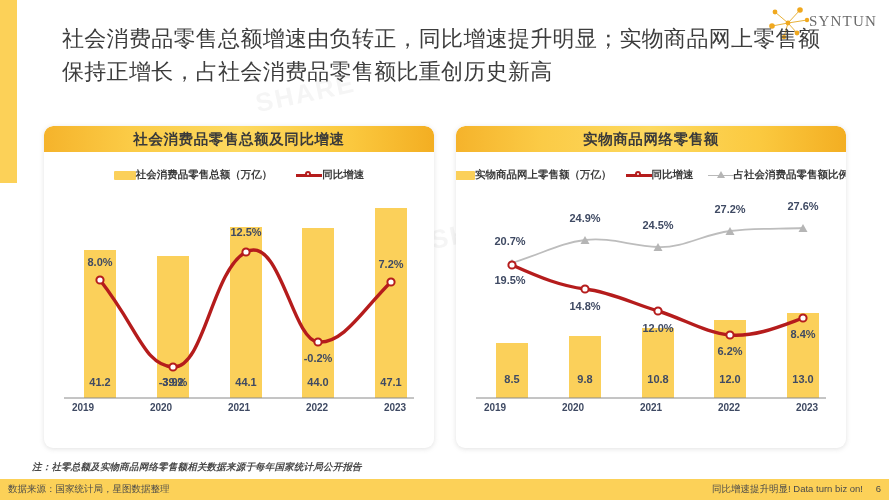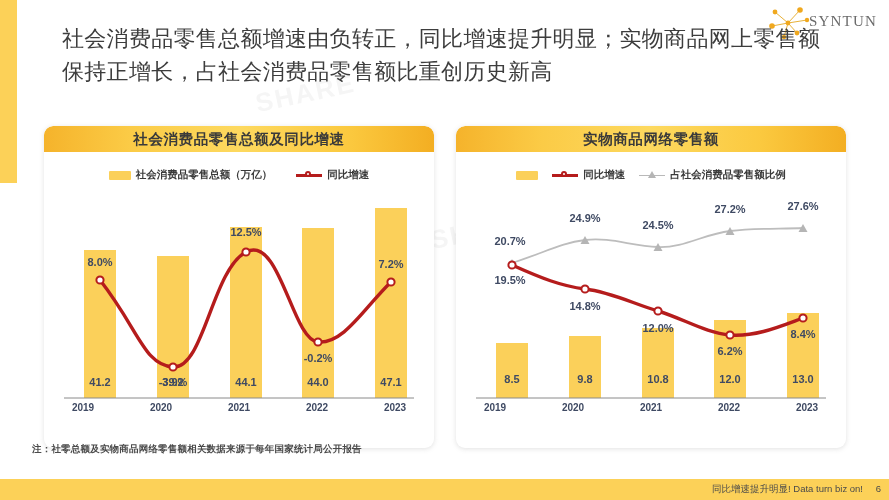--- a/index.html
+++ b/index.html
@@ -50,21 +50,21 @@
     display:flex;align-items:center;justify-content:center;
     border-radius:9px 9px 0 0;
   }
   .card-title{
     font-size:14.5px;font-weight:bold;color:#3a3a3a;letter-spacing:.6px;
   }
   .legend{
     display:flex;align-items:center;justify-content:center;
     gap:6px;height:30px;margin-top:8px;
   }
-  .legend-item{display:flex;align-items:center;gap:5px;}
+  .legend-item{display:flex;align-items:center;}
   .legend-item + .legend-item{margin-left:18px;}
   .lg-swatch{width:22px;height:9px;background:#FBD05A;border-radius:1px;}
   .lg-label{font-size:10.5px;color:#3a3a3a;font-weight:bold;white-space:nowrap;}
   .lg-line{width:26px;height:10px;position:relative;}
   .lg-line .seg{position:absolute;left:0;top:4px;width:26px;height:2.6px;background:#B51C1C;}
   .lg-line .dot{
     position:absolute;left:9px;top:1px;width:6px;height:6px;border-radius:50%;
     background:#fff;border:2px solid #B51C1C;box-sizing:border-box;
   }
   .lg-gline{width:26px;height:10px;position:relative;}
@@ -77,22 +77,22 @@
   .plot{position:relative;width:390px;height:238px;}
   .plot svg{position:absolute;left:0;top:0;}
   .xaxis{
     position:absolute;left:0;right:0;bottom:0;height:26px;
     display:flex;
   }
   .xtick{
     flex:1;text-align:center;font-size:10px;color:#3f4a63;font-weight:bold;
   }
   .footnote{
-    position:absolute;left:32px;top:443px;
-    font-size:9.5px;color:#4a4a4a;font-weight:bold;
+    position:absolute;left:32px;top:461px;
+    font-size:9.5px;color:#4a4a4a;font-style:italic;font-weight:bold;
     letter-spacing:.2px;
   }
   .footer{
     position:absolute;left:0;bottom:0;width:889px;height:21px;
     background:#FCD158;
   }
   .footer-left{
     position:absolute;left:8px;top:4px;font-size:9.5px;color:#4a4a4a;
   }
   .footer-right{
@@ -199,20 +199,21 @@
 </div>
 
 <div class="card" id="card-right">
   <div class="card-header">
     <div class="card-title">实物商品网络零售额</div>
   </div>
 
   <div class="legend">
     <div class="legend-item">
       <span class="lg-swatch"></span>
+      <span class="lg-label">实物商品网上零售额（万亿）</span>
     </div>
     <div class="legend-item" style="margin-left:8px;">
       <span class="lg-line">
         <span class="seg"></span>
           <span class="dot"></span>
       </span>
       <span class="lg-label">同比增速</span>
     </div>
     <div class="legend-item" style="margin-left:8px;">
       <span class="lg-gline">
@@ -282,15 +283,16 @@
       <div class="xtick">2021</div>
       <div class="xtick">2022</div>
       <div class="xtick">2023</div>
     </div>
   </div>
 </div>
 
 <div class="footnote">注：社零总额及实物商品网络零售额相关数据来源于每年国家统计局公开报告</div>
 
 <div class="footer">
+  <div class="footer-left">数据来源：国家统计局，星图数据整理</div>
   <div class="footer-right">同比增速提升明显! Data turn biz on!</div>
   <div class="footer-page">6</div>
 </div>
 
 </body></html>

